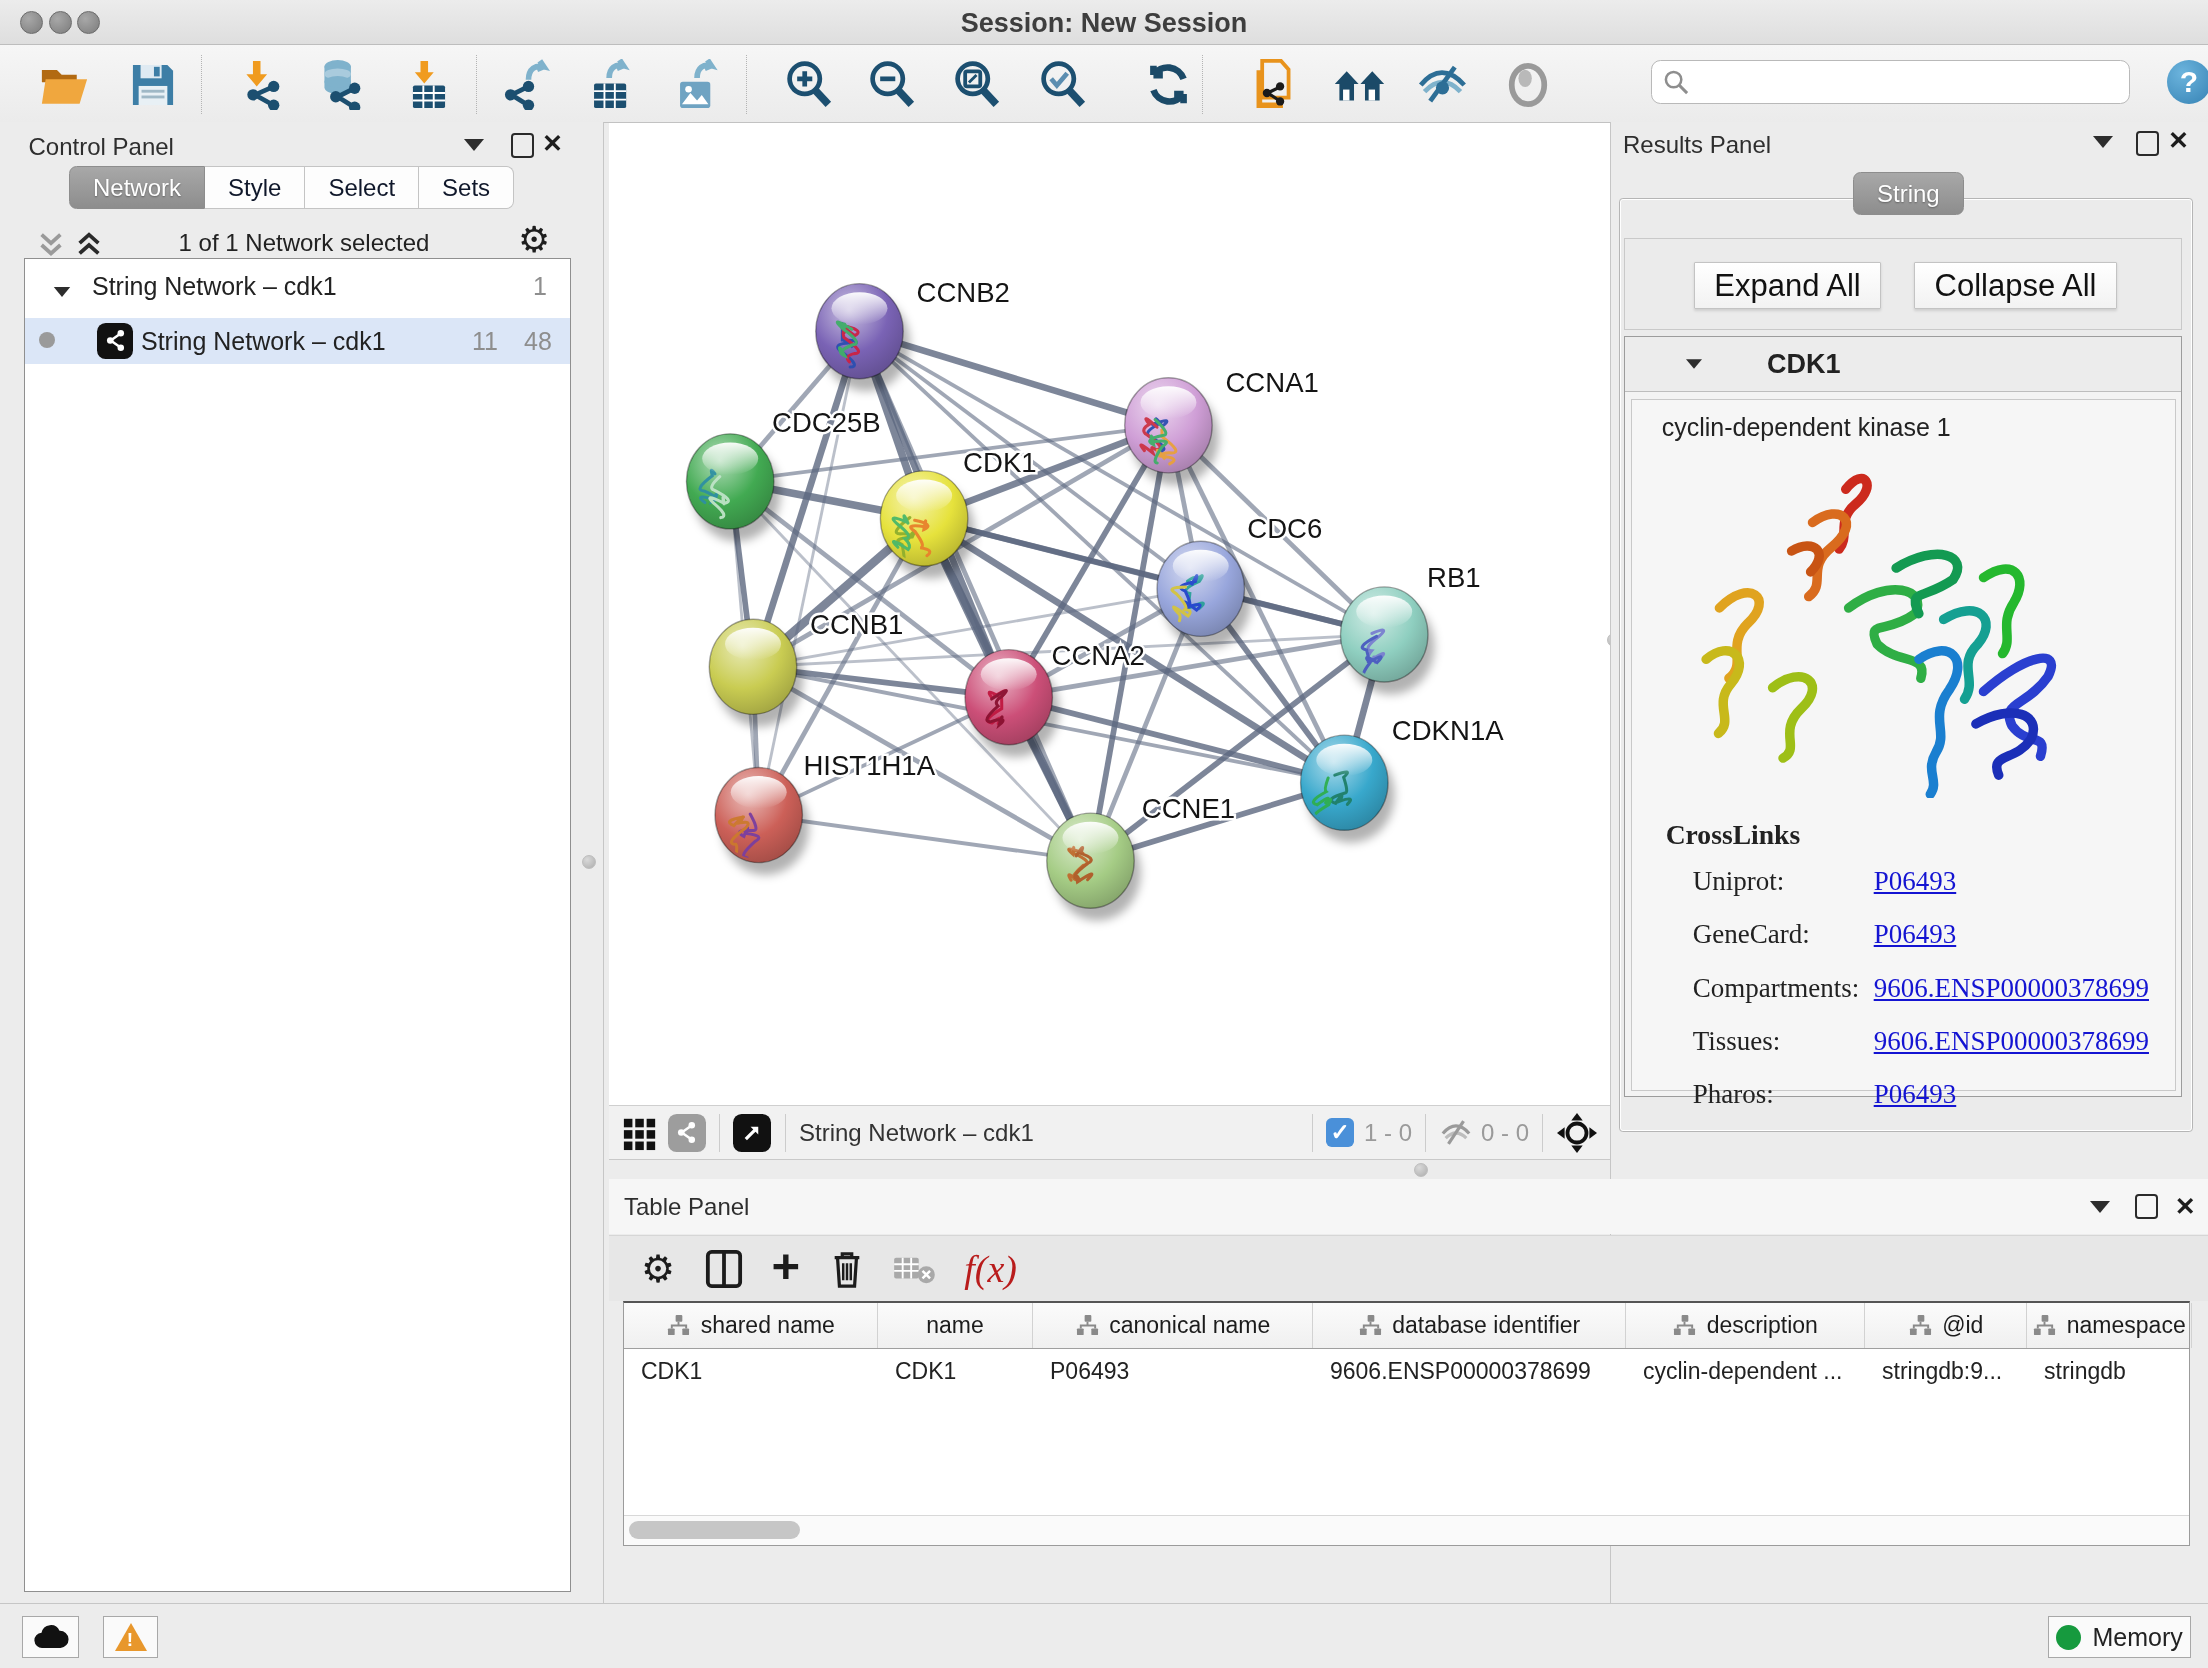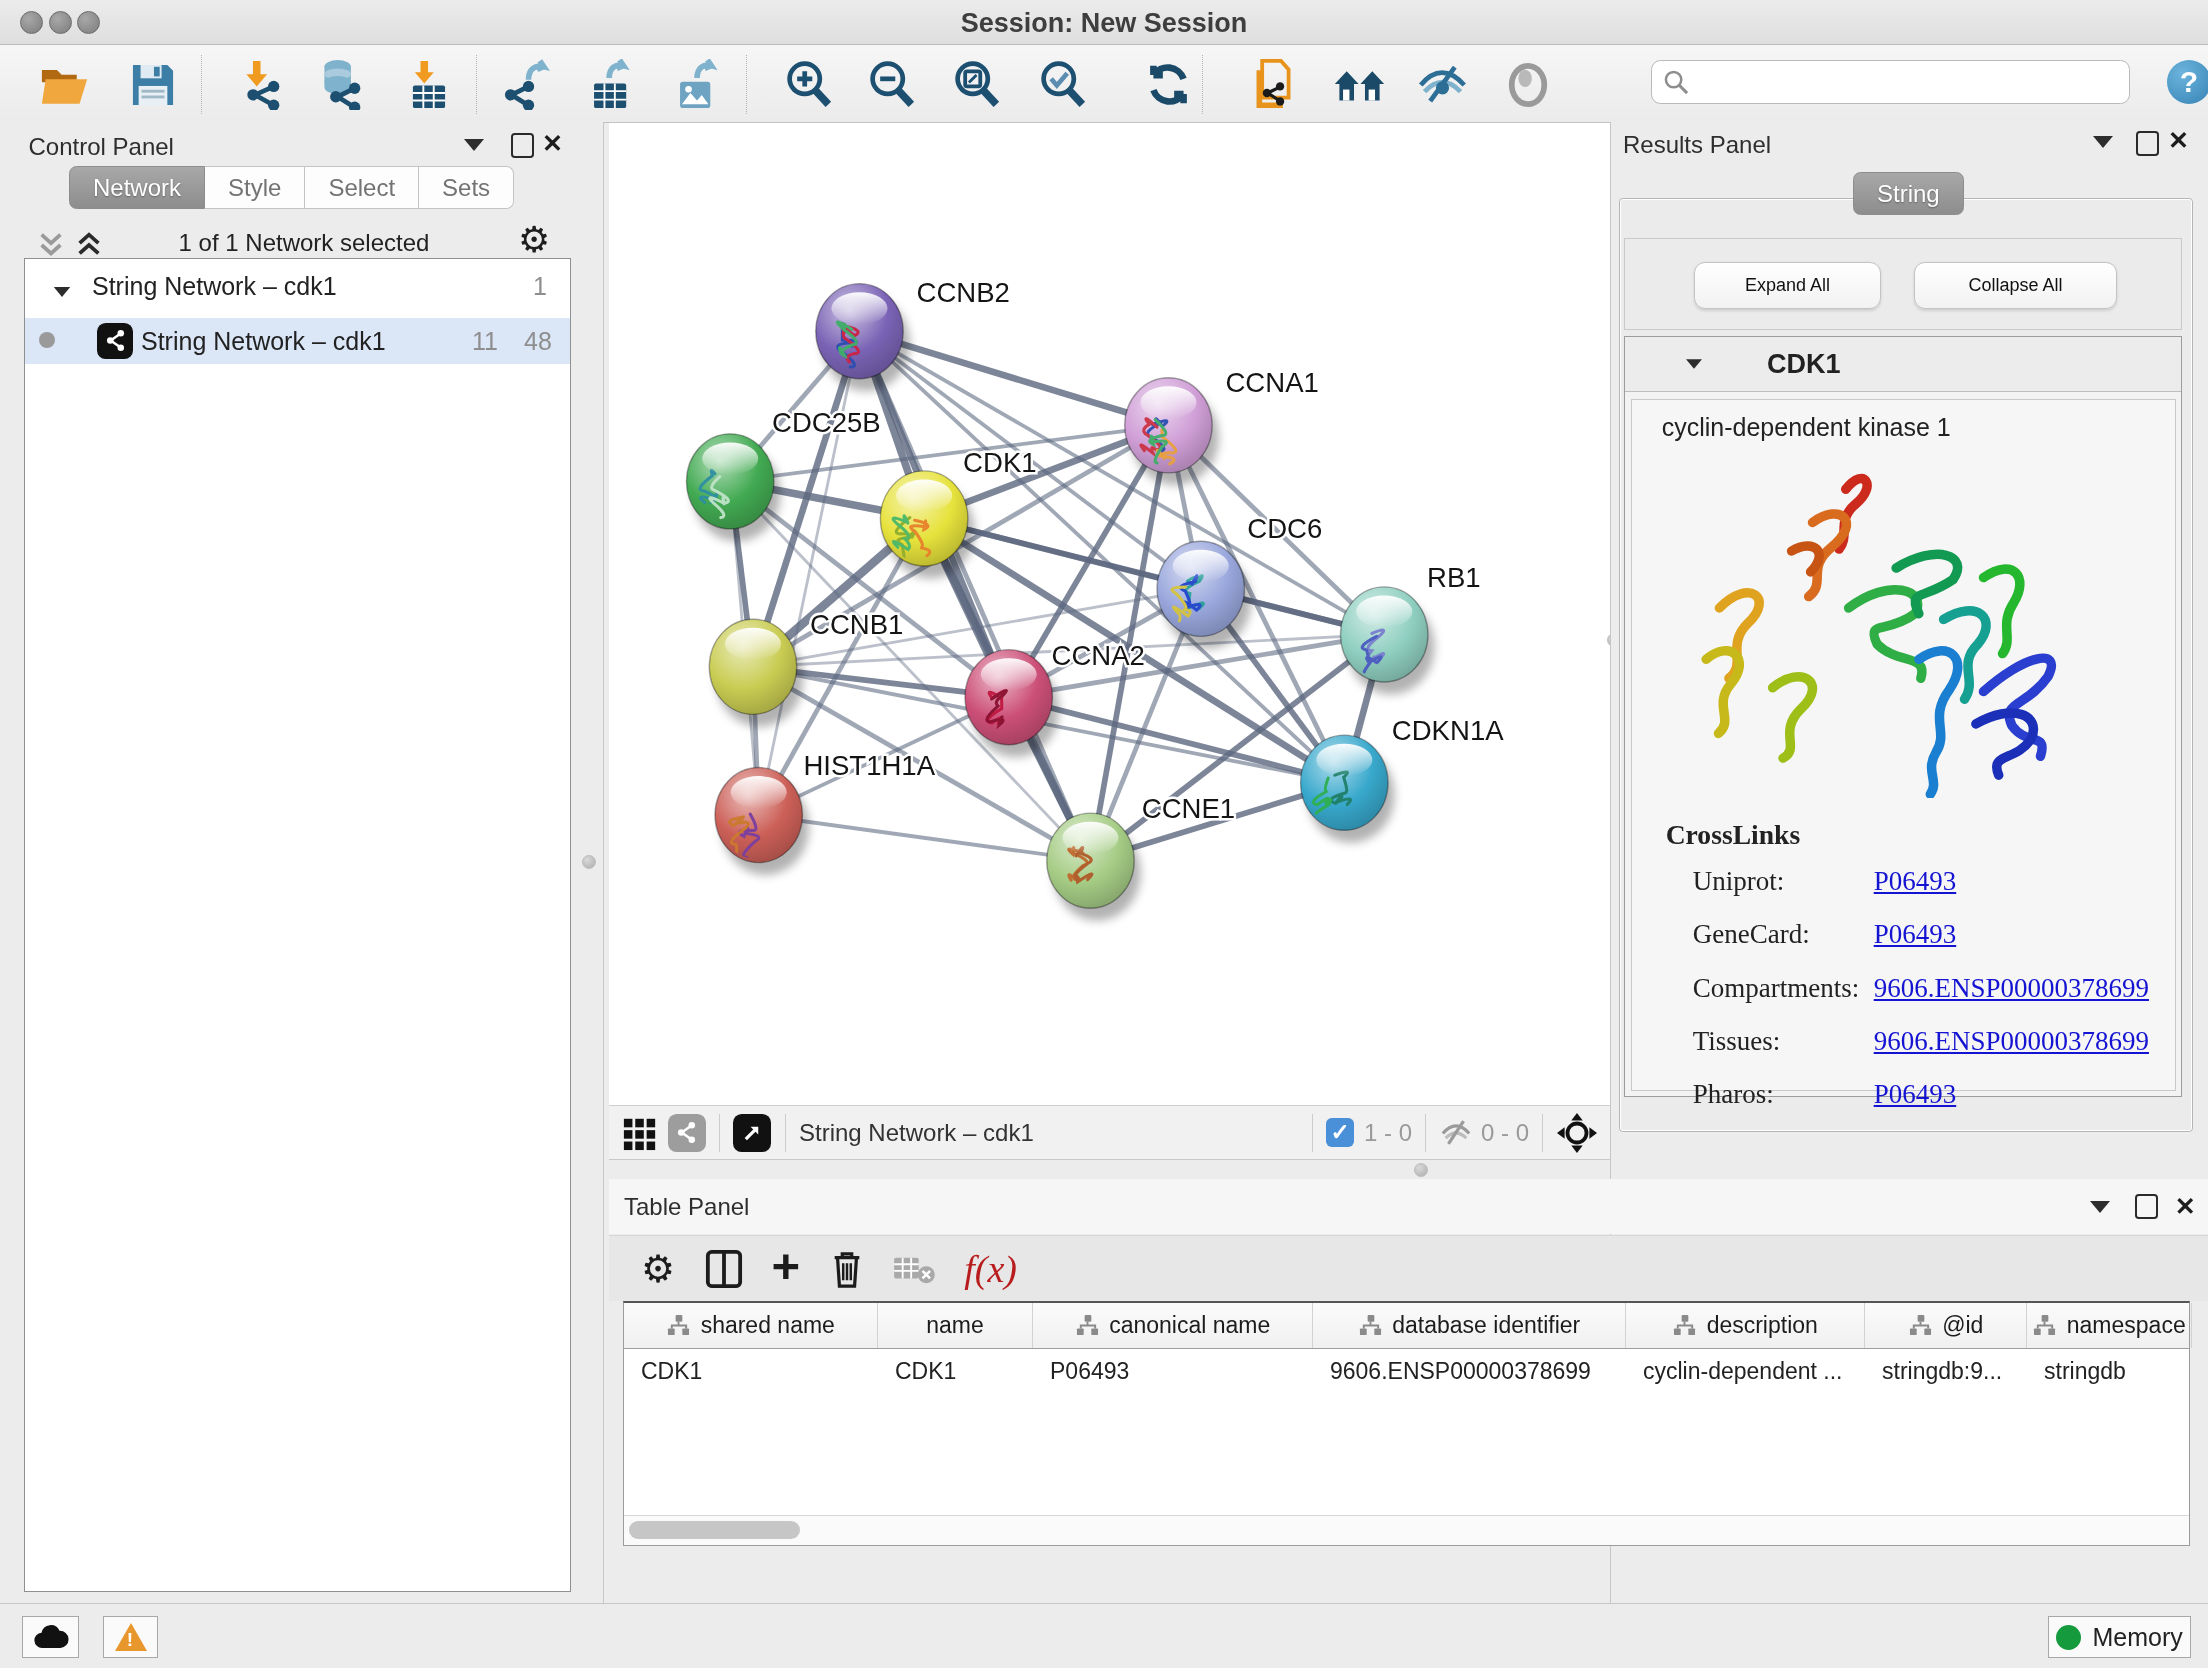--- a/index.html
+++ b/index.html
@@ -23,21 +23,21 @@
   .helpbtn{position:absolute;left:2167px;top:15px;width:44px;height:44px;border-radius:50%;
            background:radial-gradient(circle at 35% 30%,#6cb4dd,#3582b4);color:#fff;font-size:30px;font-weight:bold;
            display:flex;align-items:center;justify-content:center;}
   
   .ptitle{font-size:24px;color:#2e2e2e;}
   .closex{font-weight:bold;font-size:25px;color:#1d1d1d;}
   .floatsq{width:19px;height:21px;border:2.4px solid #2a2a2a;border-radius:3.8px;display:inline-block;}
   .tri{width:0;height:0;border-left:10.5px solid transparent;border-right:10.5px solid transparent;border-top:12.4px solid #2d2d2d;display:inline-block;}
   
   .seg{display:flex;}
-  .seg .tab{font-size:24px;padding:6.7px 23px;background:#fdfdfd;border:1px solid #c4c4c4;color:#737373;
+  .seg .tab{font-size:24px;padding:6.7px 23px;background:#fdfdfd;border:1px solid #c4c4c4;color:#0f172a;
             border-left:none;display:flex;align-items:center;justify-content:center;}
   .seg .tab:first-child{border-left:1px solid #c4c4c4;border-radius:7.6px 0 0 7.6px;}
   .seg .tab:last-child{border-radius:0 7.6px 7.6px 0;}
   .seg .tab.sel{background:linear-gradient(#a8a8a8,#8d8d8d);color:#fff;border-color:#8d8d8d;
                 text-shadow:0 1px 1.9px rgba(0,0,0,.35);}
   
   .treebox{left:24px;top:258px;width:545px;height:1333px;background:#fff;border:1.9px solid #8f8f8f;}
   .trow1{position:absolute;left:0;top:13.3px;width:100%;height:44px;font-size:25px;}
   .trow2{position:absolute;left:0;top:59px;width:100%;height:46px;background:#dbe6f7;font-size:25px;}
   .cnt{color:#8e8e8e;}
@@ -50,21 +50,21 @@
   .graybtn{width:38px;height:38px;border-radius:8.6px;background:#9d9d9d;display:flex;align-items:center;justify-content:center;}
   .blackbtn{width:38px;height:38px;border-radius:8.6px;background:#111;display:flex;align-items:center;justify-content:center;}
   .checkbox{width:28.5px;height:28.5px;border-radius:5.7px;background:#4a90d9;color:#fff;font-size:23px;font-weight:bold;
             display:flex;align-items:center;justify-content:center;}
   .dimtxt{color:#9a9a9a;font-size:24px;}
   .divdot{width:12.4px;height:12.4px;border-radius:50%;background:radial-gradient(circle at 35% 30%,#d9d9d9,#adadad);
           border:1px solid #bdbdbd;}
   
   .rescard{left:1619px;top:198px;width:572px;height:932px;background:#ebebeb;border:1.9px solid #b5b5b5;border-radius:3.8px;box-shadow:inset 0 0 0 1px #fff;}
   .resbtnbox{left:1624px;top:238px;width:558px;height:92px;border:1.9px solid #c9c9c9;background:#ebebeb;box-sizing:border-box;}
-  .wbtn{background:linear-gradient(#ffffff,#f2f2f2);border:1px solid #c3c3c3;border-radius:11px;font-size:18px;
+  .wbtn{background:linear-gradient(#ffffff,#f2f2f2);border:1px solid #c3c3c3;border-radius:1px;font-size:31px;
         color:#111;display:inline-flex;align-items:center;justify-content:center;box-shadow:0 1.9px 2.9px rgba(0,0,0,.12);}
   .cdkbox{left:1624px;top:336px;width:558px;height:761px;border:1.9px solid #9c9c9c;background:#f3f3f3;box-sizing:border-box;}
   .cdkhead{height:54px;border-bottom:1.9px solid #bdbdbd;display:flex;align-items:center;background:#ececec;}
   .cdkinner{position:absolute;left:5.7px;top:62px;width:543px;height:690px;background:#f6f6f6;border:1px solid #c9c9c9;}
   .serif{font-family:"Liberation Serif",serif;}
   .xrow{position:absolute;font-size:27px;}
   .xlink{color:#1414d2;text-decoration:underline;}
   
   .tphead{left:609px;top:1179px;width:1600px;height:55px;background:#f6f6f6;display:flex;align-items:center;}
   .tptools{left:609px;top:1235px;width:1600px;height:65px;background:#e7e7e7;border-top:1px solid #d6d6d6;display:flex;align-items:center;}

